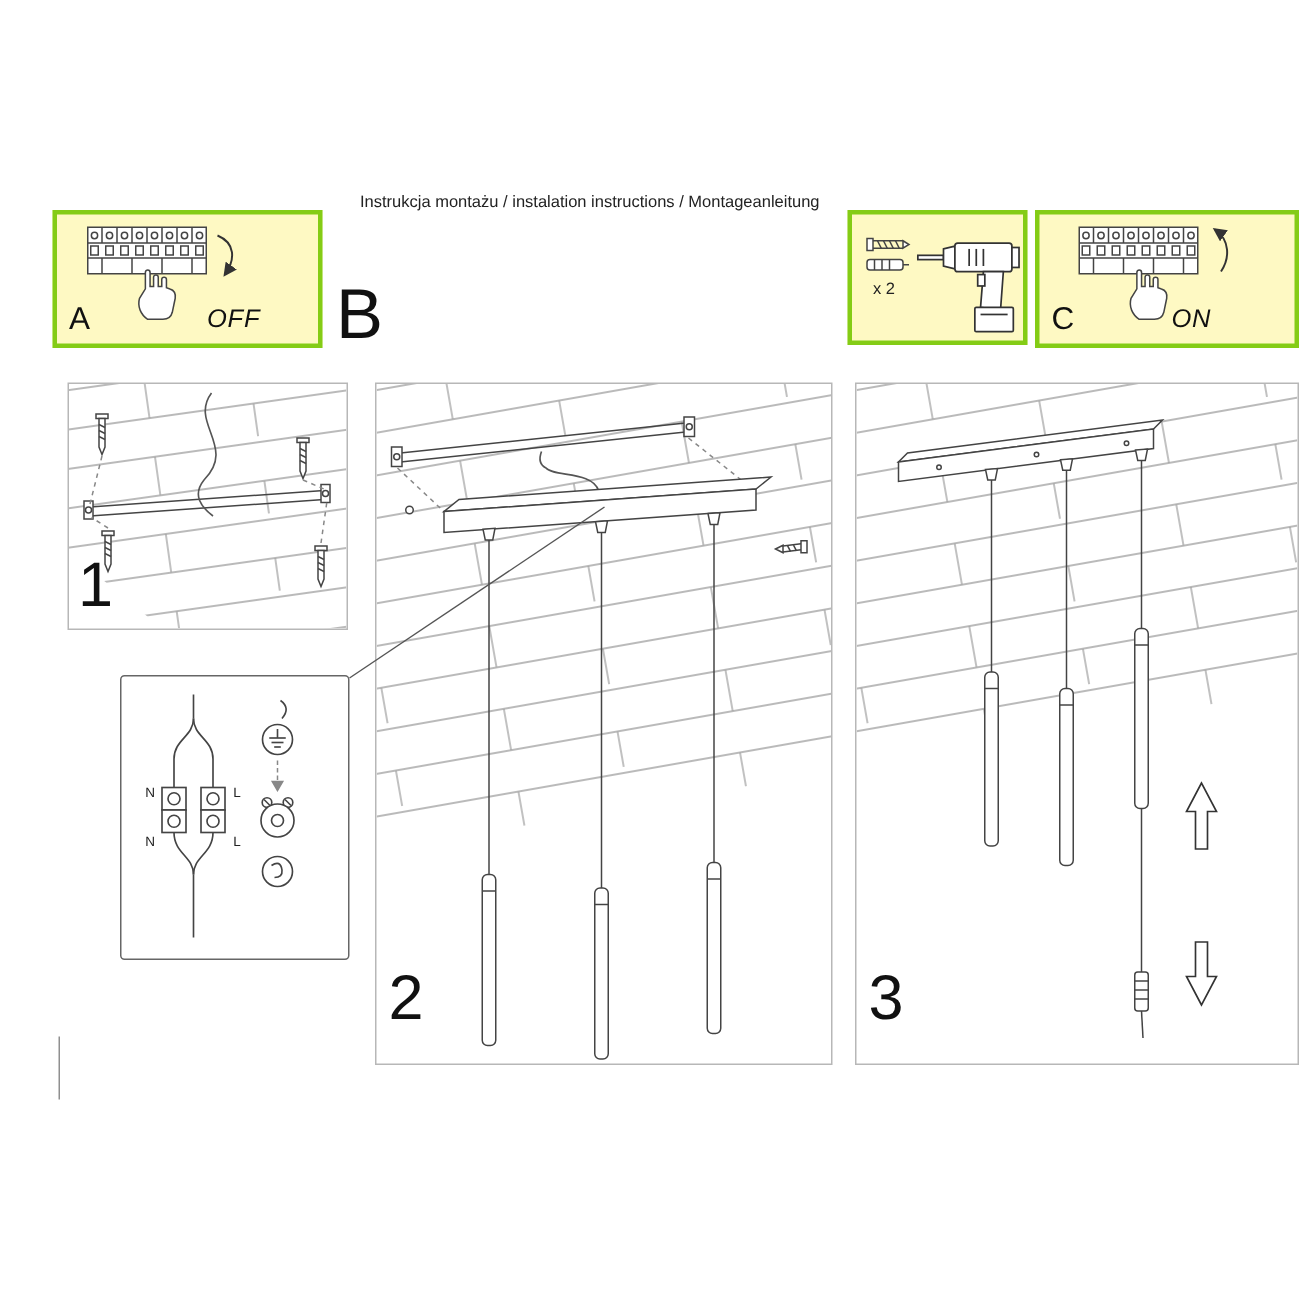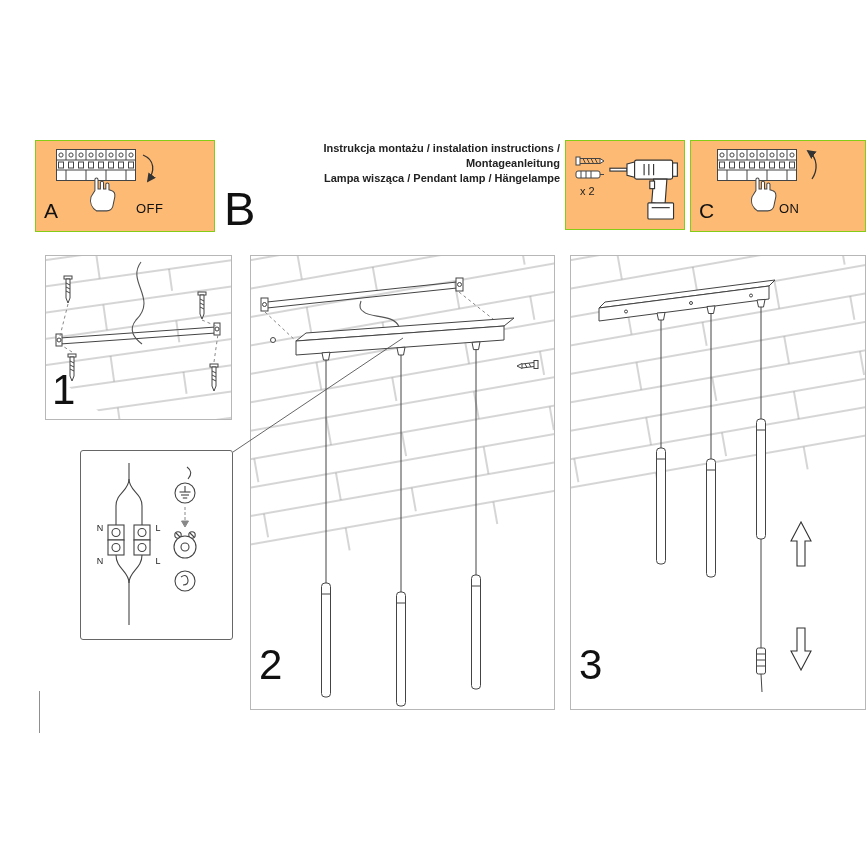--- a/index.html
+++ b/index.html
@@ -1,37 +1,36 @@
 <!DOCTYPE html>
 <html><head>
 <meta charset="utf-8">
 <style>
   * { margin:0; padding:0; box-sizing:border-box; }
   html,body { width:868px; height:868px; background:#fff; }
   body { font-family:"Liberation Sans", sans-serif; color:#1a1a1a; position:relative; overflow:hidden; }
-  .box { position:absolute; border:1px solid #84cc16; background:#fdba74; }
+  .box { position:absolute; border:3px solid #84cc16; background:#fef9c3; }
   .panel { position:absolute; border:1px solid #b7b7b7; background:#fff; }
   .inset { position:absolute; border:1px solid #666; border-radius:3px; background:#fff; z-index:3; }
   svg { display:block; overflow:visible; }
-  .header { position:absolute; left:240px; top:141px; width:320px; text-align:right;
-            font-size:11px; line-height:15px; color:#222; z-index:2;font-weight:bold; }
+  .header { position:absolute; left:240px; top:128px; width:320px; text-align:left;
+            font-size:11px; line-height:15px; color:#222; z-index:2; }
   .corner-label { position:absolute; font-size:21px; color:#111; }
-  .state-label { position:absolute; font-size:13px; letter-spacing:.5px; color:#111; }
+  .state-label { position:absolute; font-size:17px; letter-spacing:.5px; color:#111;font-style:italic; }
   .big-letter { position:absolute; left:224px; top:181px; font-size:47px; color:#111; z-index:2; }
   .step-number { position:absolute; font-size:42px; color:#111; z-index:2; }
   .count-label { position:absolute; font-size:11px; color:#222; }
   .fold-mark { position:absolute; left:39px; top:691px; width:1px; height:42px; background:#8f8f8f; }
   .overlay { position:absolute; left:0; top:0; z-index:2; pointer-events:none; }
 </style>
 </head>
 <body>
 
 <div class="header">
   <div>Instrukcja montażu / instalation instructions / Montageanleitung</div>
-  <div>Lampa wisząca / Pendant lamp / Hängelampe</div>
 </div>
 
 <div class="box" style="left:35px; top:140px; width:180px; height:92px;">
   <svg width="178" height="90" viewBox="0 0 178 90">
     <g transform="translate(20,8)" stroke="#444" fill="#fff" stroke-width="1">
       <rect x="0.5" y="0.5" width="79" height="31"></rect>
       <line x1="0.5" y1="11" x2="79.5" y2="11"></line>
       <line x1="0.5" y1="21" x2="79.5" y2="21"></line>
       <line x1="10" y1="0.5" x2="10" y2="11"></line>
         <line x1="20" y1="0.5" x2="20" y2="11"></line>

